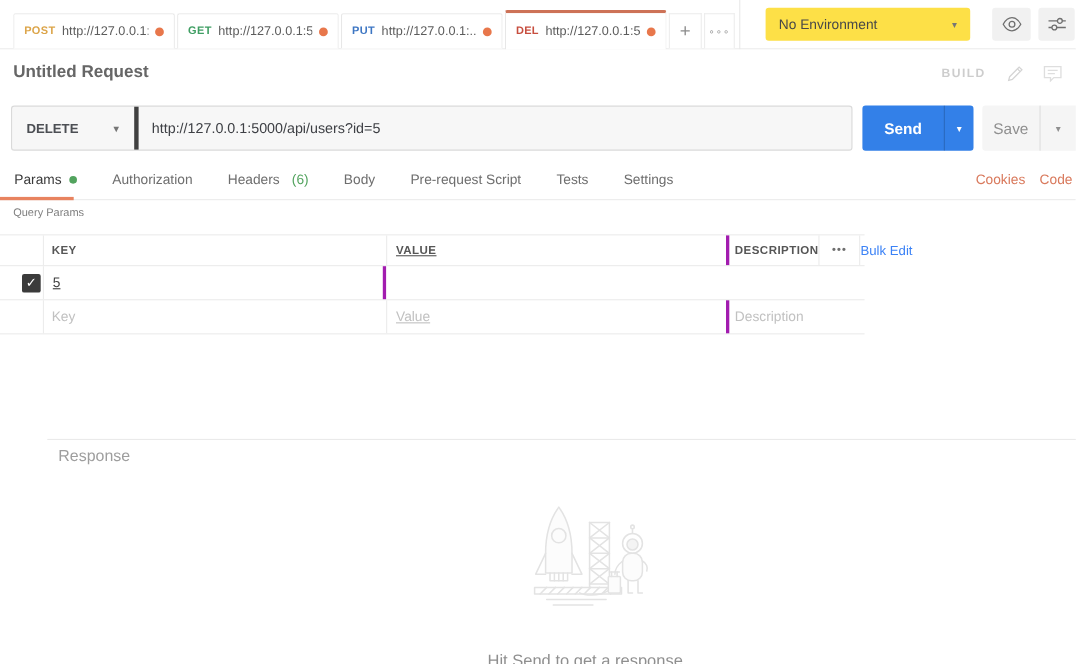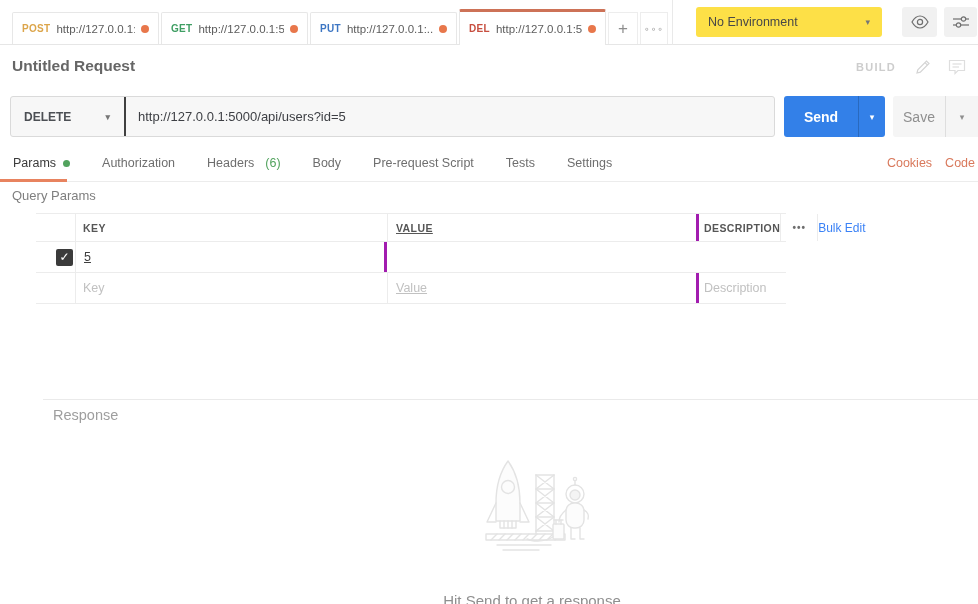--- a/index.html
+++ b/index.html
@@ -46,21 +46,21 @@
   .build-label { position: absolute; left: 856px; top: 16px; font-size: 11px;
     font-weight: 700; letter-spacing: 1.3px; color: #cdcdcd; }
   .edit-icon { position: absolute; left: 914px; top: 13px; cursor: pointer; }
   .comment-icon { position: absolute; left: 948px; top: 14px; cursor: pointer; }
 
   
   .url-group { position: absolute; left: 10px; top: 96px; width: 765px; height: 41px;
     background: #f7f7f7; border: 1px solid #dadada; border-radius: 3px;
     display: flex; align-items: stretch; }
   .method-select { width: 115px; flex: none; display: flex; align-items: center;
-    justify-content: space-between; padding: 0 14px 0 13px; border-right: 2px solid #404040;
+    justify-content: space-between; padding: 0 14px 0 13px; border-right: 4px solid #404040;
     font-size: 12px; font-weight: 700; color: #4c4f54; cursor: pointer; }
   .url-input { flex: 1; display: flex; align-items: center; padding-left: 12px;
     font-size: 13px; color: #3e4045; }
   .send-btn { position: absolute; left: 784px; top: 96px; width: 101px; height: 41px;
     background: #3380e8; border-radius: 3px; display: flex; align-items: stretch;
     color: #fff; cursor: pointer; }
   .send-main { flex: 1; display: flex; align-items: center; justify-content: center;
     font-size: 14px; font-weight: 700; }
   .send-caret { width: 27px; border-left: 1px solid rgba(0,0,0,.18); display: flex;
     align-items: center; justify-content: center; }
@@ -83,22 +83,22 @@
   .req-tab.active { color: #3a3a3a; }
   .green-dot { width: 7px; height: 7px; border-radius: 50%; background: #52a35e; }
   .hdr-count { color: #52a35e; margin-left: 4px; }
   .params-underline { position: absolute; left: 0; bottom: -1px; width: 67px; height: 3px;
     background: #e8835f; }
   .req-links { margin-left: auto; display: flex; gap: 13px; padding-right: 3px;
     color: #d9795c; font-size: 12.5px; }
   .req-links span { cursor: pointer; }
 
   
-  .qp-label { position: absolute; top: 188px; left: 12px; font-size: 13px; color: #7f7f7f; }
-  .qp-table { position: absolute; top: 213px; left: 0; width: 786px; font-size: 12.5px; padding-left: 36px; }
+  .qp-label { position: absolute; top: 188px; left: 12px; font-size: 10px; color: #7f7f7f; }
+  .qp-table { position: absolute; top: 213px; left: 0; width: 786px; font-size: 12.5px; }
   .qp-row { display: flex; align-items: stretch; border-bottom: 1px solid #ececec; }
   .qp-row.header { border-top: 1px solid #ececec; height: 29px;
     font-size: 10.5px; font-weight: 700; letter-spacing: .4px; color: #565656; }
   .qp-row.body-row { height: 31px; color: #3e3e3e; }
   .cell { display: flex; align-items: center; }
   .col-check { width: 40px; flex: none; border-right: 1px solid #ececec;
     justify-content: flex-end; padding-right: 2px; }
   .col-key { width: 312px; flex: none; border-right: 1px solid #ececec; padding-left: 7px; }
   .col-value { width: 311px; flex: none; border-right: 3px solid #a21caf; padding-left: 8px; text-decoration: underline; }
   .col-desc { flex: 1; padding-left: 5px; }

